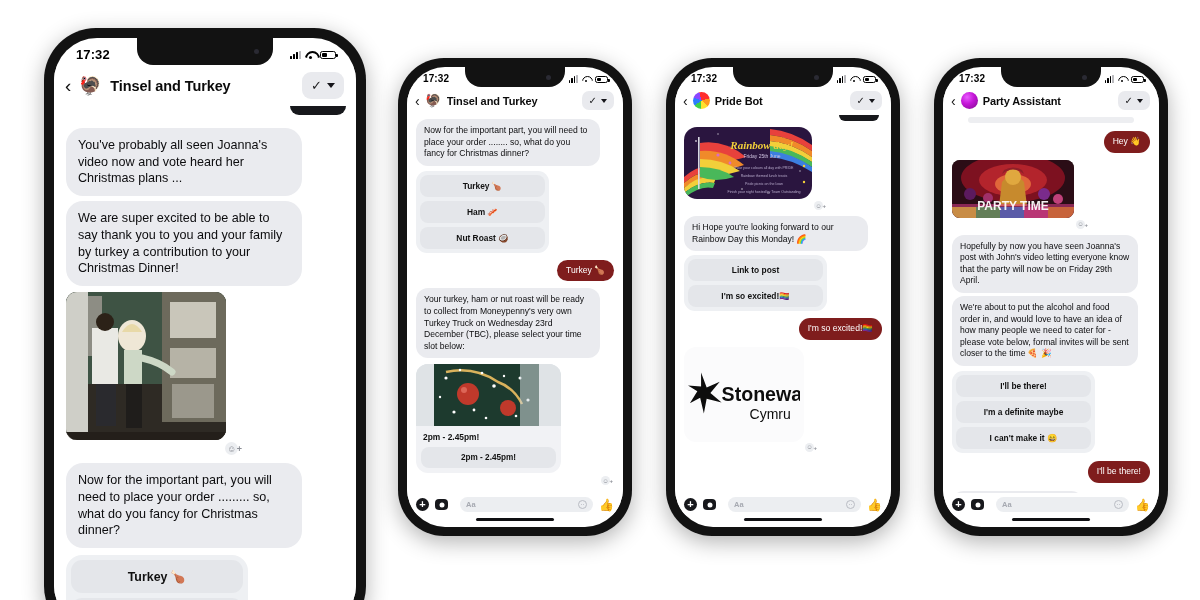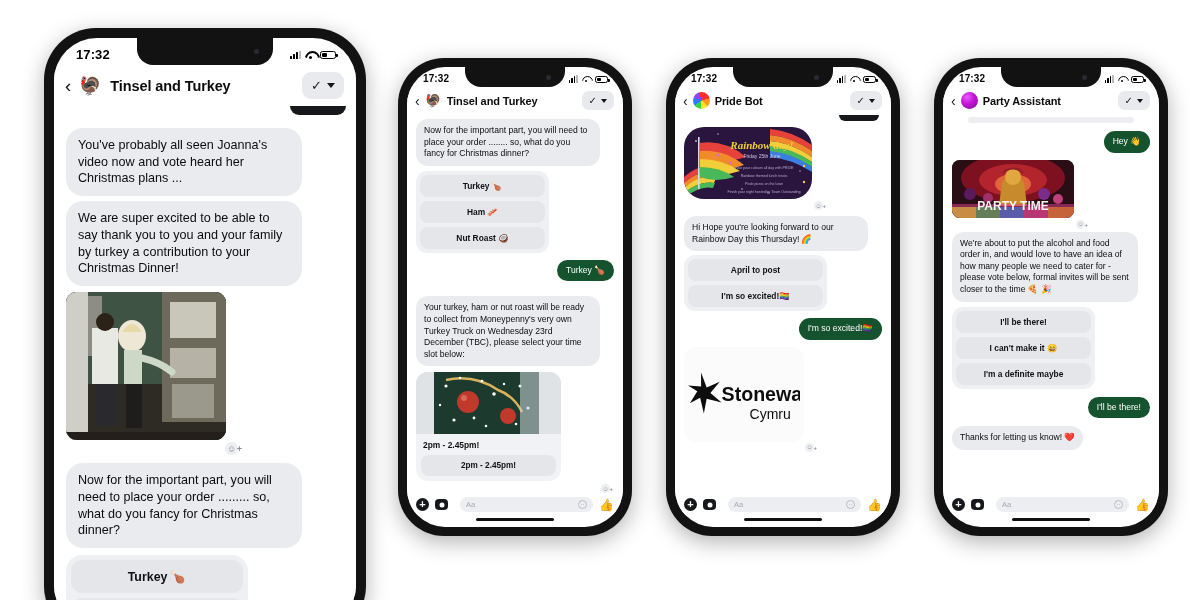--- a/index.html
+++ b/index.html
@@ -88,21 +88,21 @@
   .caret { width:0;height:0;border-left:4px solid transparent;border-right:4px solid transparent;border-top:5px solid #15151a;}
 
   
   .thread { flex:1 1 auto; overflow:hidden; position:relative; background:#fff; padding:0 12px; }
   .row { display:flex; width:100%; }
   .row.out { justify-content:flex-end; }
   .bubble {
     background:#eaebef; color:#0c0c0e; border-radius:17px;
     max-width:85%; line-height:1.33; word-wrap:break-word;
   }
-  .bubble.out { background:#14532d; color:#fff; border-radius:16px; max-width:72%; }
+  .bubble.out { background:#7f1d1d; color:#fff; border-radius:16px; max-width:72%; }
   .qrgroup { background:#eef0f3; border-radius:16px; display:flex; flex-direction:column; }
   .qr {
     background:#e4e6ea; border-radius:11px; text-align:center; font-weight:700; color:#111;
   }
   .gif { border-radius:11px; overflow:hidden; position:relative; background:#3a3a34; }
   .reactadd { display:flex; justify-content:flex-end; }
   .reactdot {
     border-radius:50%; background:#eceef1; display:inline-flex; align-items:center; justify-content:center;
     color:#8a8d95; position:relative;
   }
@@ -116,21 +116,21 @@
     padding:6px 12px 4px 12px; background:#fff;
   }
   .plusc { border-radius:50%; background:#17181c; color:#fff; display:flex; align-items:center; justify-content:center; font-weight:700; line-height:1;}
   .camc { border-radius:4px; background:#17181c; position:relative; }
   .camc::before{content:"";position:absolute;left:50%;top:50%;transform:translate(-50%,-50%);border-radius:50%;background:#fff;}
   .micc { position:relative; }
   .micc .cap{ background:#17181c; border-radius:99px; margin:0 auto; }
   .micc .stem{ width:1.6px; background:#17181c; margin:1px auto 0; }
   .micc .base{ background:#17181c; margin:0 auto; border-radius:1px; }
   .inputbox { flex:1 1 auto; background:#eceef1; border-radius:99px; display:flex; align-items:center; justify-content:space-between; }
-  .aa { color:#a6a9b1; font-weight:400; }
+  .aa { color:#a6a9b1; font-weight:700; }
   .emo { border-radius:50%; border:1.6px solid #b9bcc4; position:relative; flex:0 0 auto; }
   .emo::before,.emo::after{content:"";position:absolute;background:#b9bcc4;}
   .thumb { color:#17181c; }
   .homebar { flex:0 0 auto; display:flex; justify-content:center; align-items:flex-start; }
   .homebar i { display:block; background:#101013; border-radius:99px; }
 
   
   
   #p1 { left:44px; top:28px; width:322px; height:610px; border-radius:52px; padding:10px; }
   #p1 .screen { border-radius:43px; }
@@ -329,21 +329,21 @@
         <div class="qrgroup" style="margin-top:5px;padding:4px;width:133px">
           <div class="qr">Turkey 🍗</div>
           <div class="qr" style="margin-top:4px">Ham 🥓</div>
           <div class="qr" style="margin-top:4px">Nut Roast 🥥</div>
         </div>
 
         <div class="row out" style="margin-top:7px">
           <div class="bubble out">Turkey 🍗</div>
         </div>
 
-        <div class="row" style="margin-top:15px">
+        <div class="row" style="margin-top:7px">
           <div class="bubble" style="max-width:93%">Your turkey, ham or nut roast will be ready to collect from Moneypenny's very own Turkey Truck on Wednesday 23rd December (TBC), please select your time slot below:</div>
         </div>
 
         <div style="display:flex;gap:6px;margin-top:6px;align-items:center">
           <div class="card" style="width:145px;flex:0 0 auto">
             <div class="cimg" style="height:62px">
               <svg class="art" viewBox="0 0 145 62" preserveAspectRatio="none">
                 <rect width="145" height="62" fill="#dfe3e6"></rect>
                 <rect x="18" y="0" width="105" height="62" fill="#1d3a2e"></rect>
                 <circle cx="52" cy="30" r="11" fill="#c0392b"></circle>
@@ -425,21 +425,21 @@
         <span class="headbtn">
           <span class="tick">✓</span>
           <span class="caret"></span>
         </span>
       </div>
 
       <div class="thread">
         <div class="scroll-pill" style="top:0;width:40px;height:6px;right:12px"></div>
 
         <div class="row" style="margin-top:12px">
-          <div style="width:128px;border-radius:20px;overflow:hidden">
+          <div style="width:128px;border-radius:13px;overflow:hidden">
             <svg class="art" viewBox="0 0 128 72" preserveAspectRatio="none">
               <rect width="128" height="72" rx="5" fill="#2a153f"></rect>
               <g fill="#ffffff" opacity=".75">
                 <circle cx="12" cy="14" r=".9"></circle>
                   <circle cx="34" cy="7" r=".7"></circle>
                   <circle cx="58" cy="62" r=".8"></circle>
                 <circle cx="100" cy="10" r=".8"></circle>
                   <circle cx="116" cy="44" r=".7"></circle>
                   <circle cx="24" cy="56" r=".8"></circle>
                 <circle cx="84" cy="66" r=".7"></circle>
@@ -482,25 +482,25 @@
                   <circle cx="120" cy="55" r="1.2"></circle>
                 </g>
             </svg>
           </div>
         </div>
         <div class="reactadd" style="width:139px;margin-top:2px">
           <span class="reactdot">☺</span>
         </div>
 
         <div class="row" style="margin-top:6px">
-          <div class="bubble" style="max-width:93%">Hi Hope you're looking forward to our Rainbow Day this Thursday! 🌈</div>
+          <div class="bubble" style="max-width:93%">Hi Hope you're looking forward to our Rainbow Day this Monday! 🌈</div>
         </div>
 
         <div class="qrgroup" style="margin-top:4px;padding:4px;width:143px">
-          <div class="qr">April to post</div>
+          <div class="qr">Link to post</div>
           <div class="qr" style="margin-top:4px">I'm so excited!🏳️‍🌈</div>
         </div>
 
         <div class="row out" style="margin-top:7px">
           <div class="bubble out">I'm so excited!🏳️‍🌈</div>
         </div>
 
         <div class="row" style="margin-top:7px">
           <div class="logocard" style="width:120px;height:95px">
             <svg viewBox="0 0 120 78" style="width:112px;height:74px">
@@ -591,28 +591,31 @@
               <rect x="72" y="47" width="24" height="11" fill="#d8408a" opacity=".6"></rect>
               <rect x="96" y="47" width="26" height="11" fill="#f08a2a" opacity=".6"></rect>
               <text x="61" y="50" font-family="Liberation Sans, sans-serif" font-size="12" font-weight="700" fill="#ffffff" text-anchor="middle" opacity=".93">PARTY TIME</text>
             </svg>
           </div>
         </div>
         <div class="reactadd" style="width:133px;margin-top:2px">
           <span class="reactdot">☺</span>
         </div>
 
+        <div class="row" style="margin-top:6px">
+          <div class="bubble" style="max-width:94%">Hopefully by now you have seen Joanna's post with John's video  letting everyone know that the party will now be on Friday 29th April.</div>
+        </div>
         <div class="row" style="margin-top:3px">
           <div class="bubble" style="max-width:94%">We're about to put the alcohol and food order in, and would love to have an idea of how many people we need to cater for - please vote below, formal invites will be sent closer to the time 🍕 🎉</div>
         </div>
 
         <div class="qrgroup" style="margin-top:5px;padding:4px;width:143px">
           <div class="qr">I'll be there!</div>
+          <div class="qr" style="margin-top:4px">I'm a definite maybe</div>
           <div class="qr" style="margin-top:4px">I can't make it 😄</div>
-          <div class="qr" style="margin-top:4px">I'm a definite maybe</div>
         </div>
 
         <div class="row out" style="margin-top:8px">
           <div class="bubble out">I'll be there!</div>
         </div>
 
         <div class="row" style="margin-top:8px">
           <div class="bubble">Thanks for letting us know! ❤️</div>
         </div>
       </div>

